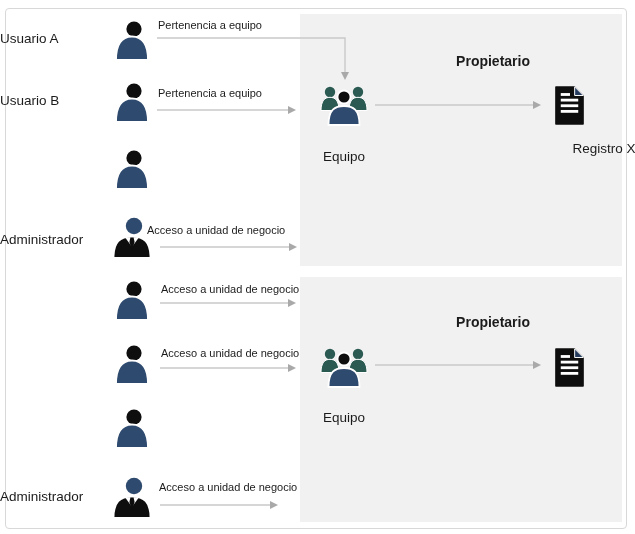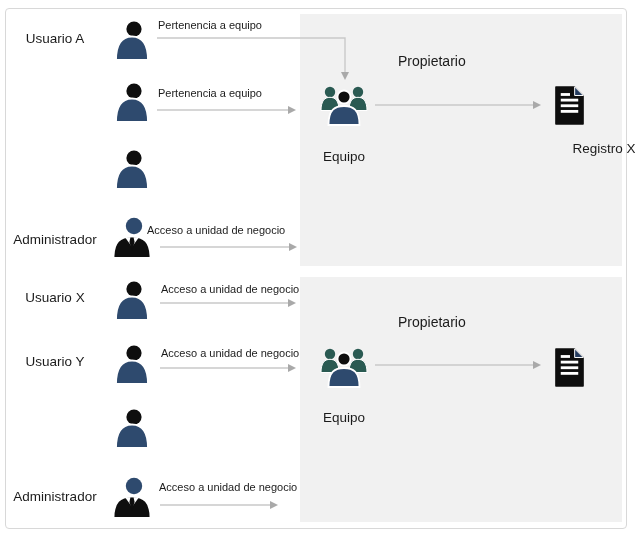--- a/index.html
+++ b/index.html
@@ -9,30 +9,30 @@
   }
   .outer-border{
     position:absolute;left:5px;top:8px;width:620px;height:519px;
     border:1px solid #d8d8d8;border-radius:4px;
   }
   .panel{position:absolute;left:300px;width:322px;background:#f1f1f1;}
   .panel-top{top:14px;height:252px;}
   .panel-bottom{top:277px;height:245px;}
   .ulabel{
     position:absolute;left:0;width:110px;height:18px;line-height:18px;
-    text-align:center;font-size:13.5px;white-space:nowrap;
+    text-align:left;font-size:13.5px;white-space:nowrap;
   }
   .rlabel{
     position:absolute;height:14px;line-height:14px;font-size:11px;
     white-space:nowrap;color:#1b1b1b;
   }
   .icon{position:absolute;}
   .ptitle{
-    position:absolute;left:398px;width:120px;text-align:left;
-    font-size:14px;height:17px;line-height:17px;
+    position:absolute;left:410px;width:120px;text-align:right;
+    font-size:14px;height:17px;line-height:17px;font-weight:bold;
   }
   .clabel{
     position:absolute;text-align:center;font-size:13.5px;height:17px;line-height:17px;
   }
   .team-label{left:304px;width:80px;margin-top:8px;}
   .record-label{left:544px;width:120px;}
   .arrows{position:absolute;left:0;top:0;pointer-events:none;}
 </style>
 </head>
 <body>
@@ -87,23 +87,22 @@
       <path d="M160,247 L289,247" marker-end="url(#ah)"></path>
       <path d="M160,303 L288,303" marker-end="url(#ah)"></path>
       <path d="M160,368 L288,368" marker-end="url(#ah)"></path>
       <path d="M160,505 L270,505" marker-end="url(#ah)"></path>
       <path d="M375,105 L533,105" marker-end="url(#ah)"></path>
       <path d="M375,365 L533,365" marker-end="url(#ah)"></path>
     </g>
   </svg>
 
   <div class="ulabel" style="top:30px">Usuario A</div>
+  <div class="ulabel" style="top:92px">Usuario B</div>
   <div class="ulabel" style="top:231px">Administrador</div>
-  <div class="ulabel" style="top:289px">Usuario X</div>
-  <div class="ulabel" style="top:353px">Usuario Y</div>
   <div class="ulabel" style="top:488px">Administrador</div>
 
   <svg class="icon" style="left:114px;top:21px" width="36" height="39">
       <use href="#sym-person"></use>
     </svg>
   <svg class="icon" style="left:114px;top:83px" width="36" height="39">
       <use href="#sym-person"></use>
     </svg>
   <svg class="icon" style="left:114px;top:150px" width="36" height="39">
       <use href="#sym-person"></use>

